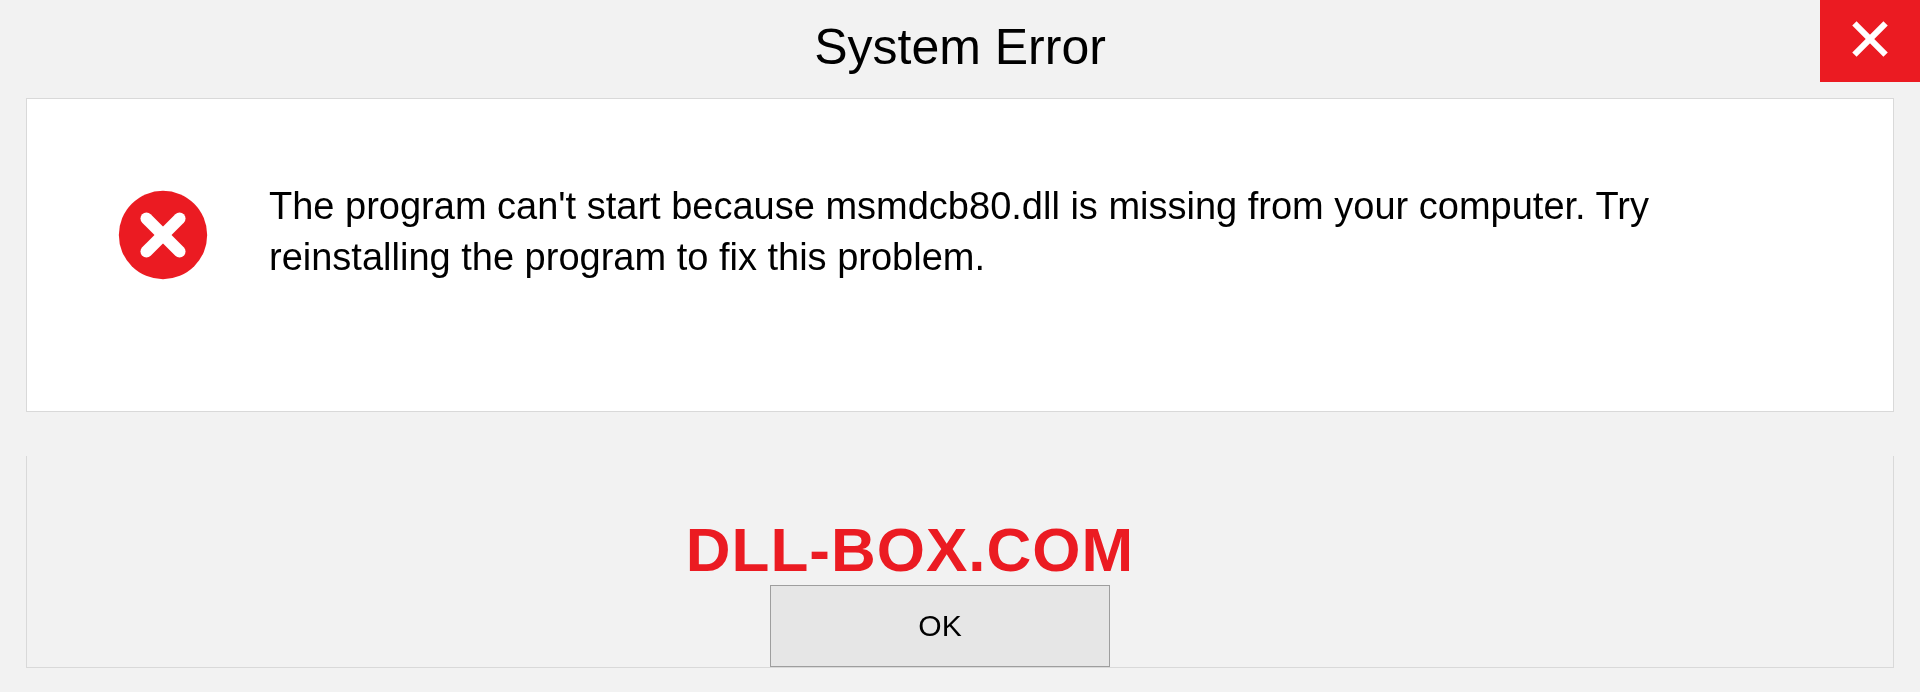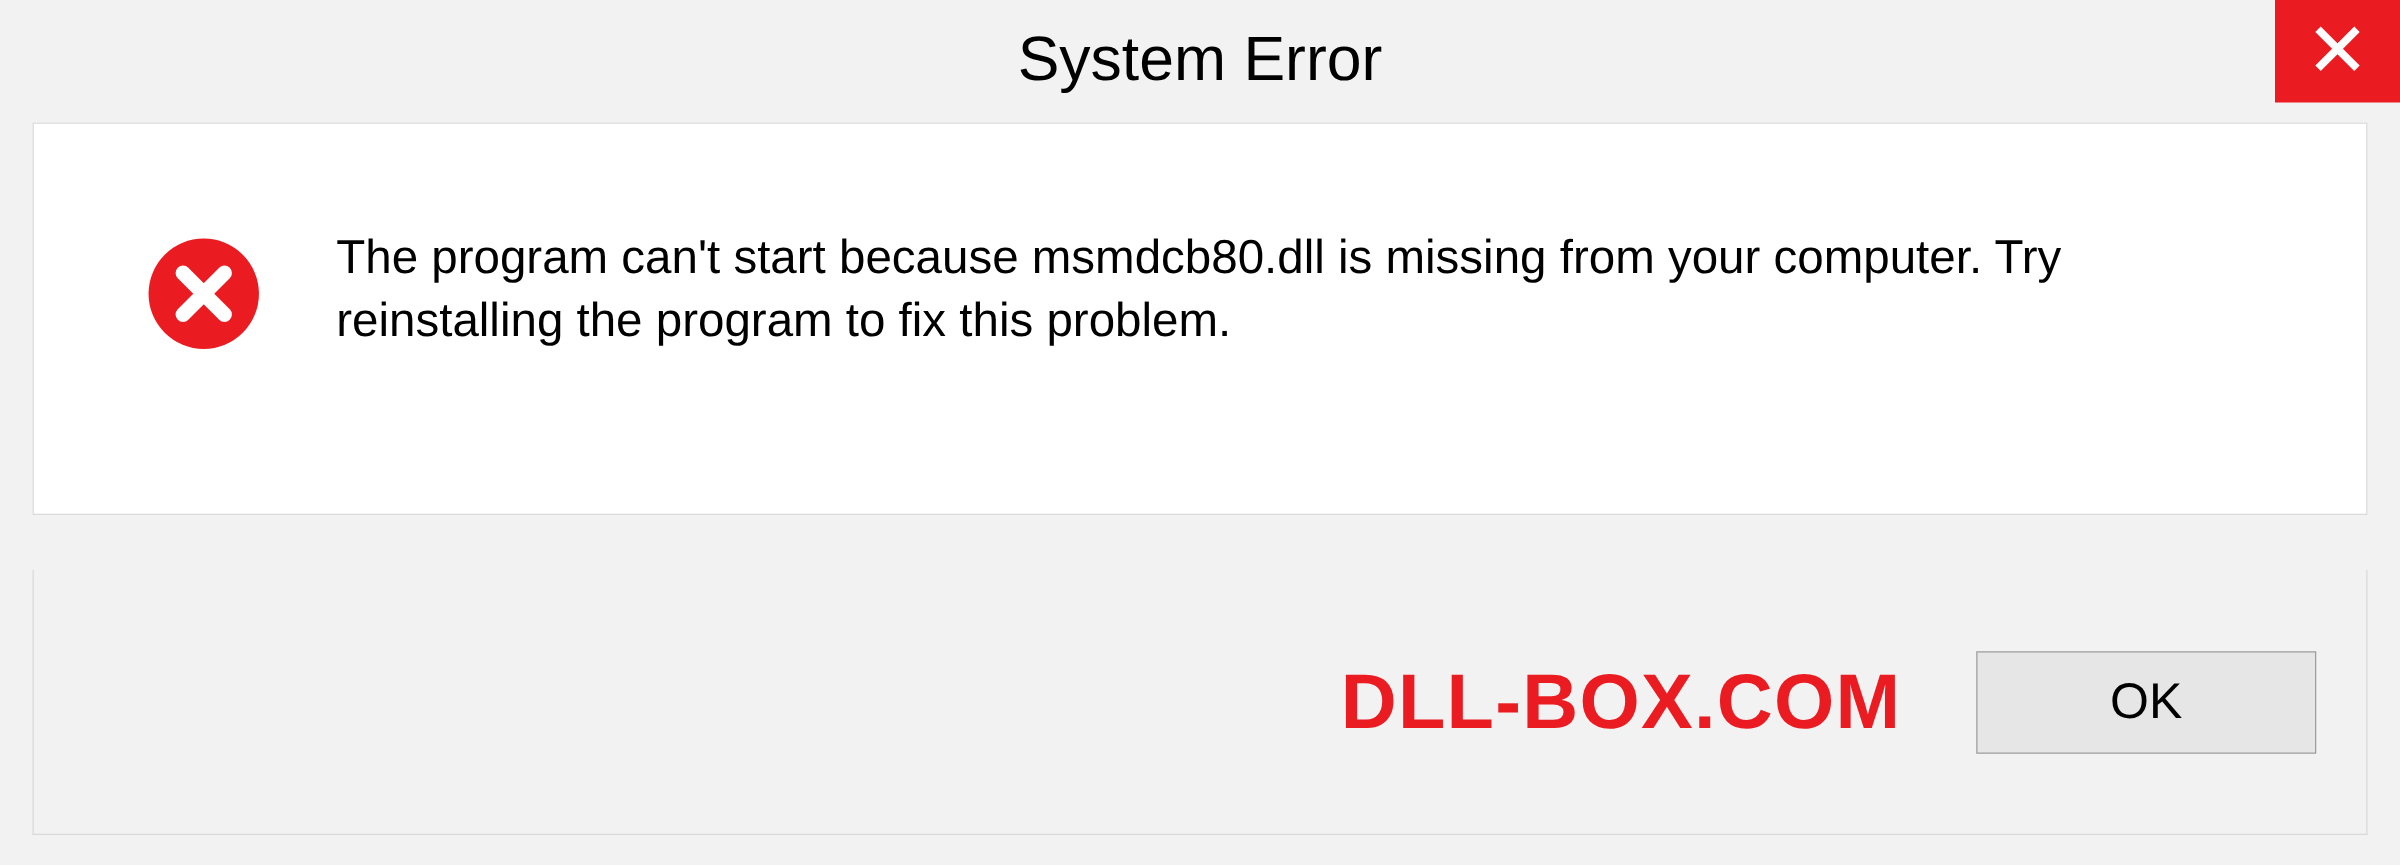--- a/index.html
+++ b/index.html
@@ -76,35 +76,36 @@
       right: 26px;
       top: 456px;
       bottom: 24px;
       border: 1px solid #d9d9d9;
       border-top: none;
       background: #f2f2f2;
       display: flex;
       align-items: center;
       justify-content: flex-end;
       padding-right: 40px;
+      flex-direction: column;
     }
     .watermark {
       font-size: 62px;
       font-weight: 800;
       color: #eb1b22;
       letter-spacing: 1px;
       margin-right: 60px;
       font-family: Arial, Helvetica, sans-serif;
     }
     .ok-button {
-      width: 272px;
+      width: 340px;
       height: 82px;
       background: #e6e6e6;
       border: 1px solid #9e9e9e;
-      font-size: 40px;
+      font-size: 30px;
       color: #000;
       display: flex;
       align-items: center;
       justify-content: center;
       cursor: pointer;
       font-family: 'Segoe UI', Tahoma, Arial, sans-serif;
     }
   </style>
 </head>
 <body>

